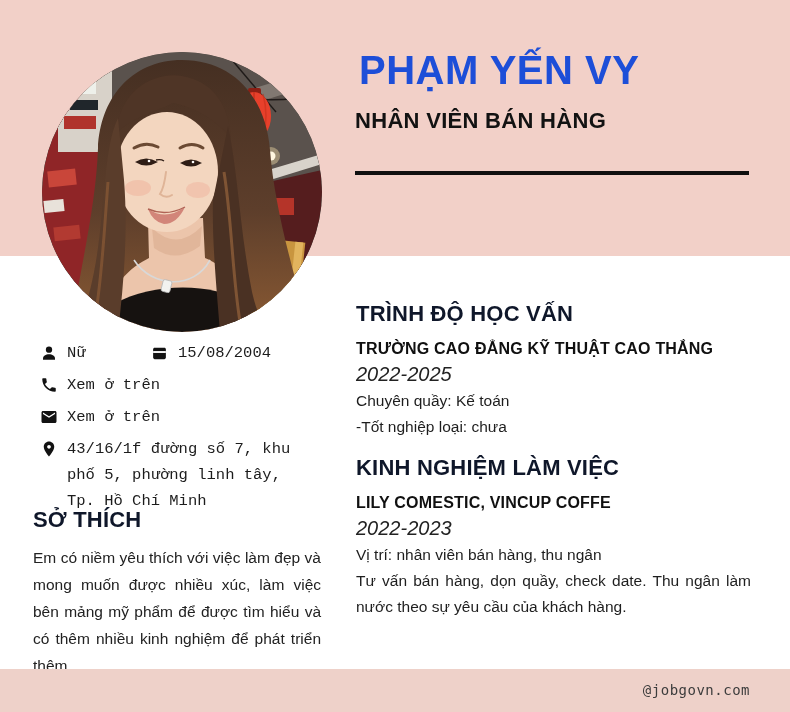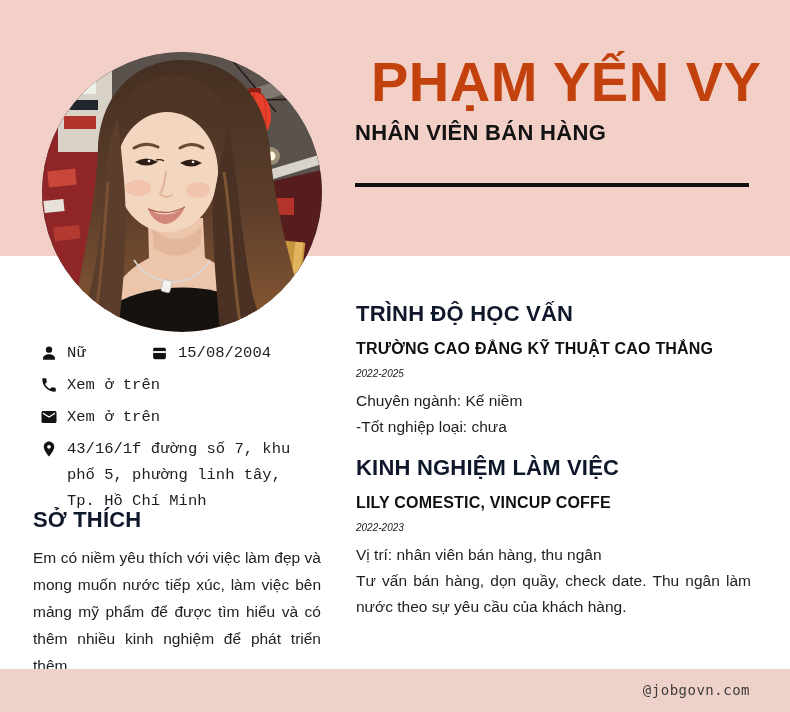--- a/index.html
+++ b/index.html
@@ -22,22 +22,22 @@
   
   .photo{
     position:absolute;left:42px;top:52px;width:280px;height:280px;
     border-radius:50%;overflow:hidden;background:#5a524d;
   }
   .photo svg{display:block;width:100%;height:100%;}
 
   
   .header-block{position:absolute;left:355px;top:44px;width:400px;}
   .header-block h1{
-    margin:16px;font-size:56px;line-height:44px;font-weight:700;
-    color:#c2410c;letter-spacing:0.5px;white-space:nowrap;
+    margin:4px;font-size:40px;line-height:44px;font-weight:700;
+    color:#1d4ed8;letter-spacing:0.5px;white-space:nowrap;
   }
   .job-title{
     margin-top:16px;font-size:22px;line-height:26px;font-weight:700;
     color:#121212;letter-spacing:0.3px;white-space:nowrap;
   }
   .rule{margin-top:37px;width:394px;height:4px;background:#101010;}
 
   
   .info-list{position:absolute;left:40px;top:343px;width:282px;font-size:15.5px;}
   .info-row{display:flex;align-items:flex-start;margin-bottom:12px;line-height:20px;font-family:Liberation Mono, monospace;}
@@ -56,21 +56,21 @@
     color:#0f172a;letter-spacing:0.2px;white-space:nowrap;
   }
   .hobbies p{
     margin:6px 0 0 0;font-size:15.5px;line-height:27px;
     text-align:justify;color:#222222;
   }
 
   
   .right-col{position:absolute;left:356px;top:300px;width:395px;}
   .sub-heading{font-size:16px;line-height:22px;font-weight:700;color:#101010;margin:8px 0 3px 0;letter-spacing:0.2px;}
-  .period{font-size:10px;line-height:22px;font-style:italic;color:#222;margin:0 0 3px 0;}
+  .period{font-size:20px;line-height:22px;font-style:italic;color:#222;margin:0 0 3px 0;}
   .line{font-size:15.5px;line-height:26px;color:#1e1e1e;margin:0;}
   .right-col h2.exp{margin:14px 0 10px 0;}
   .desc{margin:0;font-size:15.5px;line-height:26px;text-align:justify;color:#1e1e1e;}
   .right-col h2.section{margin-bottom:10px;}
 
   
   .band-bottom{
     position:absolute;left:0;bottom:0;width:790px;height:43px;
     background:#eed1c9;
   }
@@ -230,28 +230,28 @@
         <svg viewBox="0 0 24 24">
             <path d="M12 2C8.13 2 5 5.13 5 9c0 5.25 7 13 7 13s7-7.75 7-13c0-3.87-3.13-7-7-7zm0 9.5c-1.38 0-2.5-1.12-2.5-2.5s1.12-2.5 2.5-2.5 2.5 1.12 2.5 2.5-1.12 2.5-2.5 2.5z"></path>
           </svg>
       </span>
       <span class="info-label">43/16/1f đường số 7, khu phố 5, phường linh tây, Tp. Hồ Chí Minh</span>
     </div>
   </div>
 
   <section class="hobbies">
     <h2 class="section">SỞ THÍCH</h2>
-    <p>Em có niềm yêu thích với việc làm đẹp và mong muốn nước tiếp xúc, làm việc bên mảng mỹ phẩm để được tìm hiểu và có thêm nhiều kinh nghiệm để phát triển thêm.</p>
+    <p>Em có niềm yêu thích với việc làm đẹp và mong muốn được nhiều xúc, làm việc bên mảng mỹ phẩm để được tìm hiểu và có thêm nhiều kinh nghiệm để phát triển thêm.</p>
   </section>
 
   <section class="right-col">
     <h2 class="section">TRÌNH ĐỘ HỌC VẤN</h2>
     <div class="sub-heading">TRƯỜNG CAO ĐẲNG KỸ THUẬT CAO THẮNG</div>
     <div class="period">2022-2025</div>
-    <div class="line">Chuyên ngành: Kế niềm</div>
+    <div class="line">Chuyên quầy: Kế toán</div>
     <div class="line">-Tốt nghiệp loại: chưa</div>
 
     <h2 class="section exp">KINH NGHIỆM LÀM VIỆC</h2>
     <div class="sub-heading">LILY COMESTIC, VINCUP COFFE</div>
     <div class="period">2022-2023</div>
     <div class="line">Vị trí: nhân viên bán hàng, thu ngân</div>
     <p class="desc">Tư vấn bán hàng, dọn quầy, check date. Thu ngân làm nước theo sự yêu cầu của khách hàng.</p>
   </section>
 
   <div class="band-bottom">

